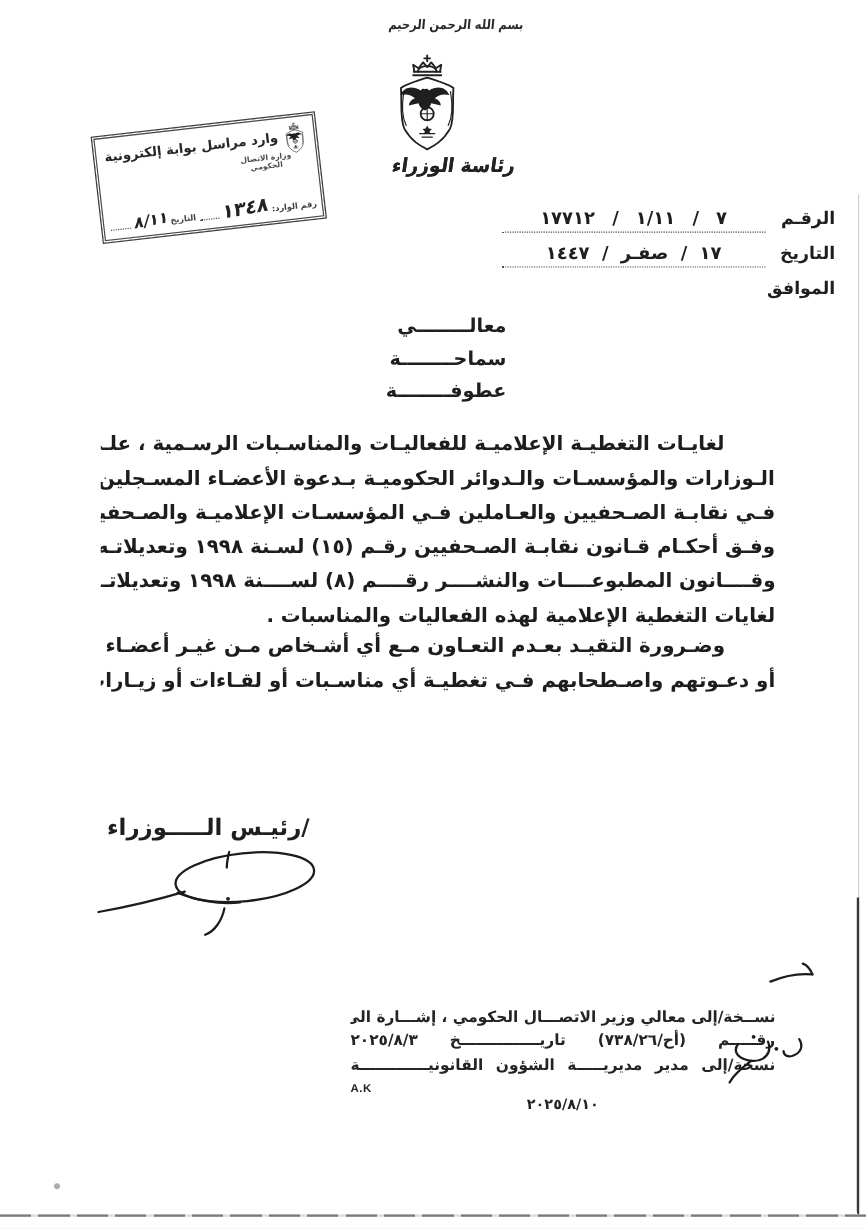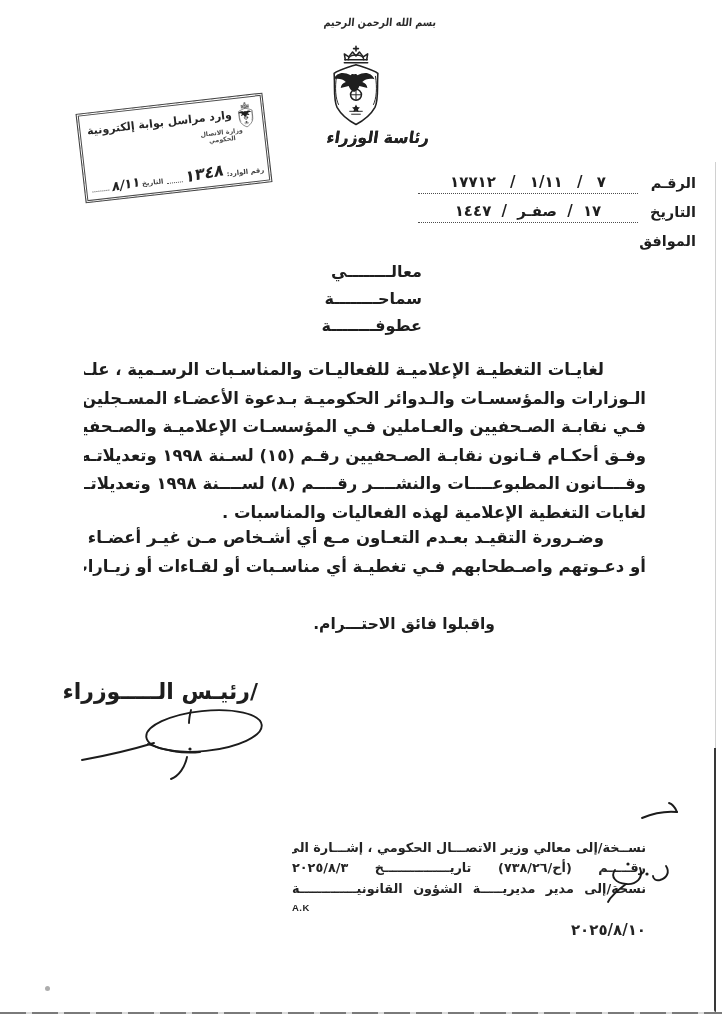--- a/index.html
+++ b/index.html
@@ -58,27 +58,27 @@
   .para{position:absolute;right:76px;width:562px;font-size:16.5px;font-weight:700;color:#1d1d1d;}
   .p1{top:356px;}
   .p2{top:524px;}
   .jline{text-align:justify;text-align-last:justify;line-height:28.6px;height:28.6px;white-space:nowrap;overflow:hidden;}
   .rline{text-align:right;line-height:28.6px;height:28.6px;}
   .ind{padding-right:42px;}
   .closing{
     position:absolute;right:227px;top:615px;font-size:15.5px;font-weight:700;white-space:nowrap;
   }
   
-  .sig-title{position:absolute;left:88px;top:679px;width:170px;font-size:22px;font-weight:800;text-align:right;white-space:nowrap;}
+  .sig-title{position:absolute;left:88px;top:679px;width:170px;font-size:19px;font-weight:800;text-align:right;white-space:nowrap;}
   .sig-svg{position:absolute;left:78px;top:694px;width:205px;height:95px;}
   
   .footer{position:absolute;right:76px;top:838px;width:354px;font-size:12.8px;font-weight:700;color:#242424;}
   .fline{text-align:justify;text-align-last:justify;line-height:20.4px;height:20.4px;white-space:nowrap;overflow:hidden;}
   .ak{direction:ltr;text-align:left;font-size:9.5px;font-weight:700;margin-top:3px;font-family:"Liberation Sans",sans-serif;letter-spacing:.5px;}
-  .fdate{direction:ltr;text-align:right;font-size:15px;font-weight:700;margin-top:8px;}
+  .fdate{direction:ltr;text-align:center;font-size:12px;font-weight:700;margin-top:0px;}
   
   .mark1{position:absolute;left:640px;top:799px;width:44px;height:26px;}
   .mark2{position:absolute;left:606px;top:858px;width:68px;height:48px;}
   .art-v-light{position:absolute;left:715px;top:162px;width:1px;height:586px;background:#a9a9a9;opacity:.55;}
   .art-v{position:absolute;left:714px;top:748px;width:2.3px;height:264px;background:#1d1d1d;opacity:.88;border-bottom-left-radius:3px;}
   .art-h{
     position:absolute;left:0;top:1012px;width:722px;height:1.6px;opacity:.75;
     background:repeating-linear-gradient(90deg,#4e4e4e 0 26px,rgba(120,120,120,.35) 26px 32px);
   }
   .art-dot{position:absolute;left:45px;top:986px;width:5px;height:5px;border-radius:50%;background:#8a8a8a;opacity:.7;}
@@ -162,21 +162,20 @@
     <div class="jline">وفـق أحكـام قـانون نقابـة الصـحفيين رقـم (١٥) لسـنة ١٩٩٨ وتعديلاتـه</div>
     <div class="jline">وقــــانون المطبوعــــات والنشــــر رقــــم (٨) لســــنة ١٩٩٨ وتعديلاتــــه</div>
     <div class="rline">لغايات التغطية الإعلامية لهذه الفعاليات والمناسبات .</div>
   </div>
 
   <div class="para p2">
     <div class="jline ind">وضـرورة التقيـد بعـدم التعـاون مـع أي أشـخاص مـن غيـر أعضـاء النقابـة</div>
     <div class="jline">أو دعـوتهم واصـطحابهم فـي تغطيـة أي مناسـبات أو لقـاءات أو زيـارات وفـود</div>
   </div>
 
-  <div class="closing">واقبلوا فائق الاحتـــرام.</div>
 
   <div class="sig-title">/رئيـس الـــــوزراء</div>
   <svg class="sig-svg" viewBox="0 0 205 95">
     <g class="hand">
       <path d="M4 66 C32 61 56 55 76 49"></path>
       <ellipse cx="126" cy="37" rx="58" ry="20" transform="rotate(-6 126 37)"></ellipse>
       <path d="M70 50 C84 56 104 60 122 58"></path>
       <path d="M113 16 C112 20 111 25 111 29"></path>
       <path d="M109 63 C107 73 101 82 93 85"></path>
     </g>

